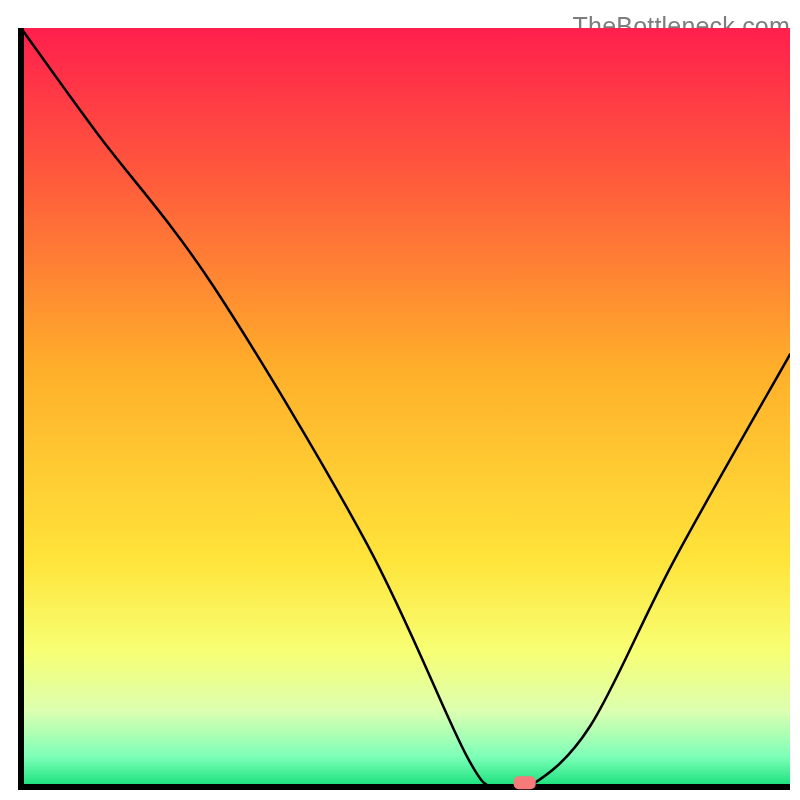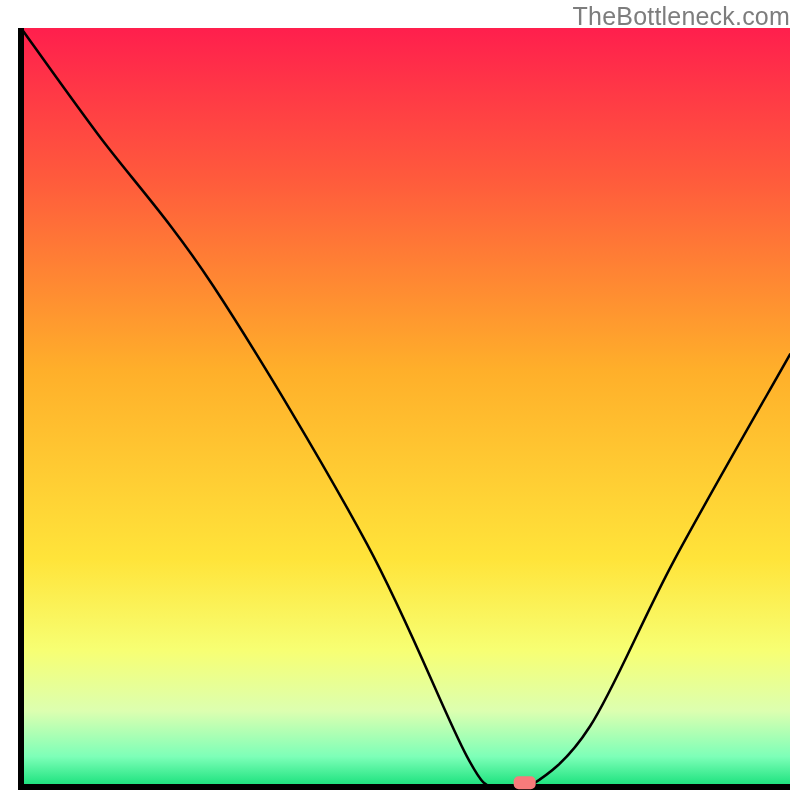--- a/index.html
+++ b/index.html
@@ -10,21 +10,21 @@
     background: #ffffff;
     font-family: Arial, Helvetica, sans-serif;
   }
   .wrap {
     position: relative;
     width: 800px;
     height: 800px;
   }
   .watermark {
     position: absolute;
-    top: 2px;
+    top: 12px;
     right: 10px;
     font-size: 25px;
     font-weight: 400;
     color: #7d7d7d;
     letter-spacing: 0.2px;
   }
   .axes {
     position: absolute;
     left: 18px;
     top: 28px;

